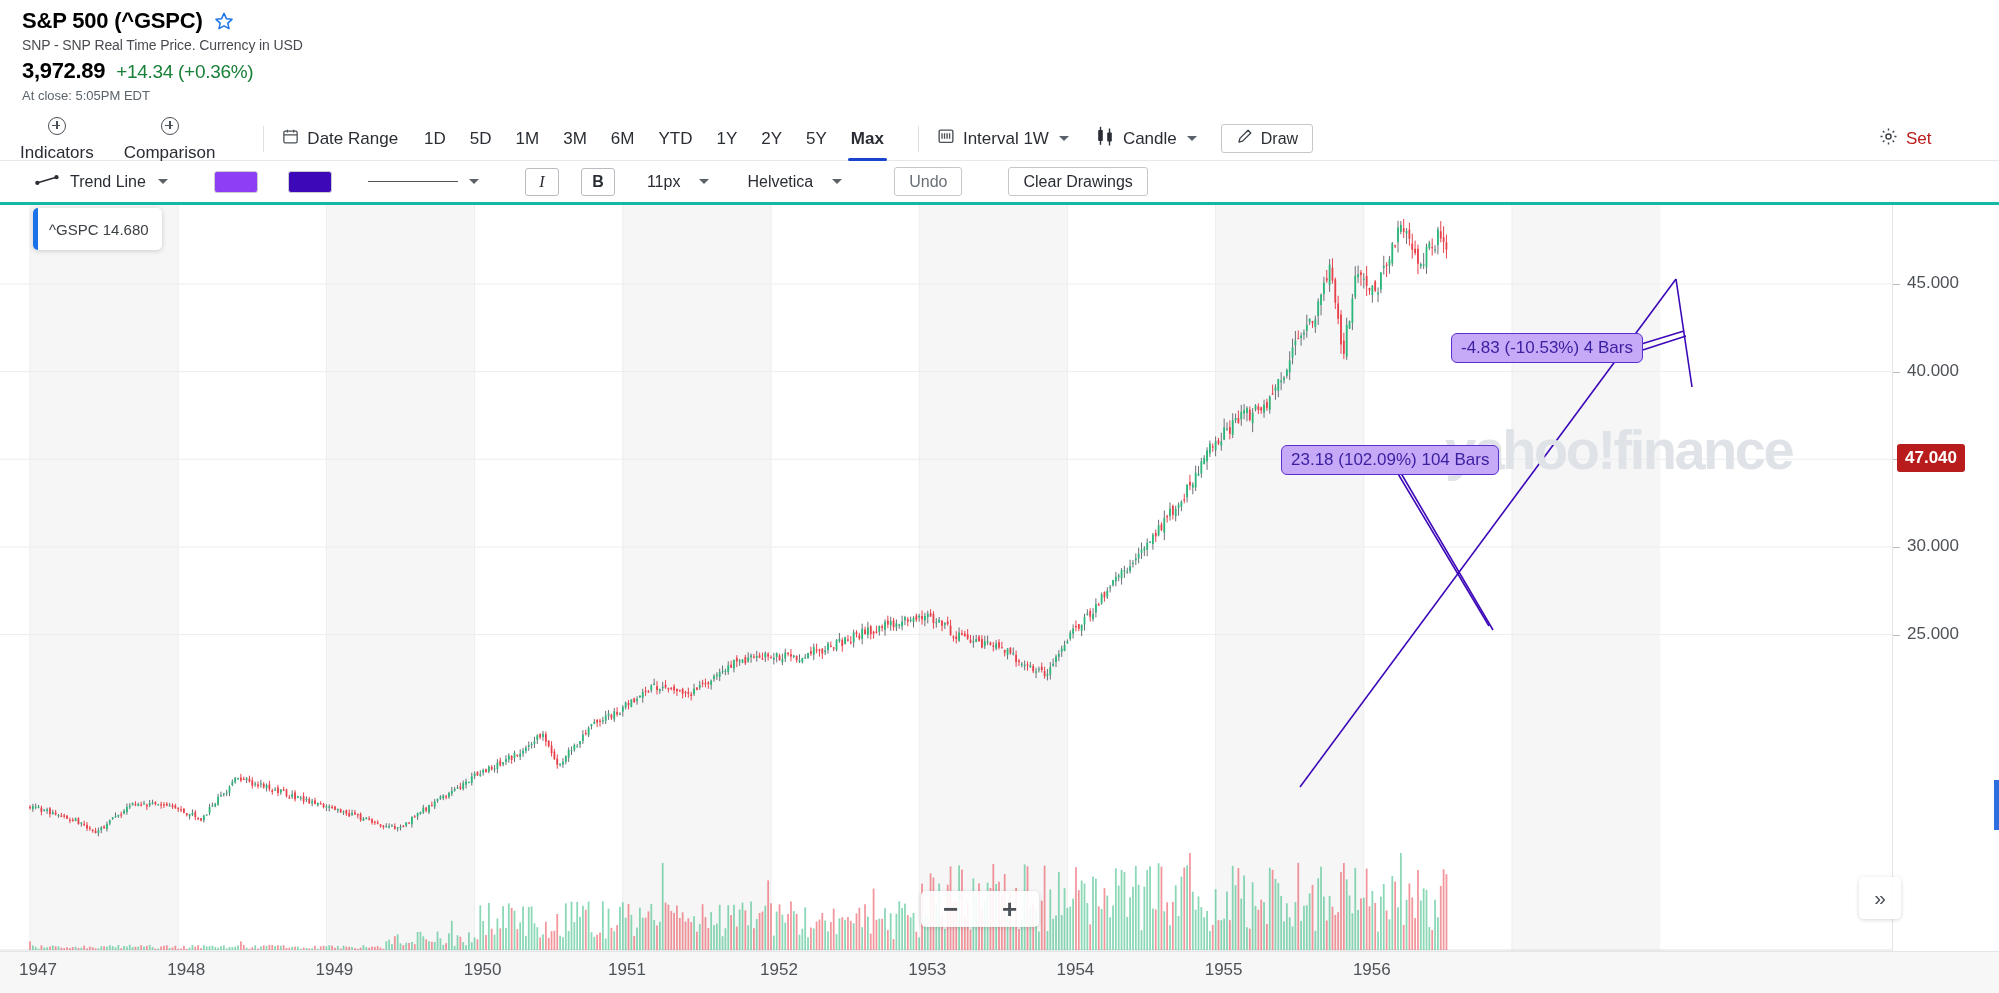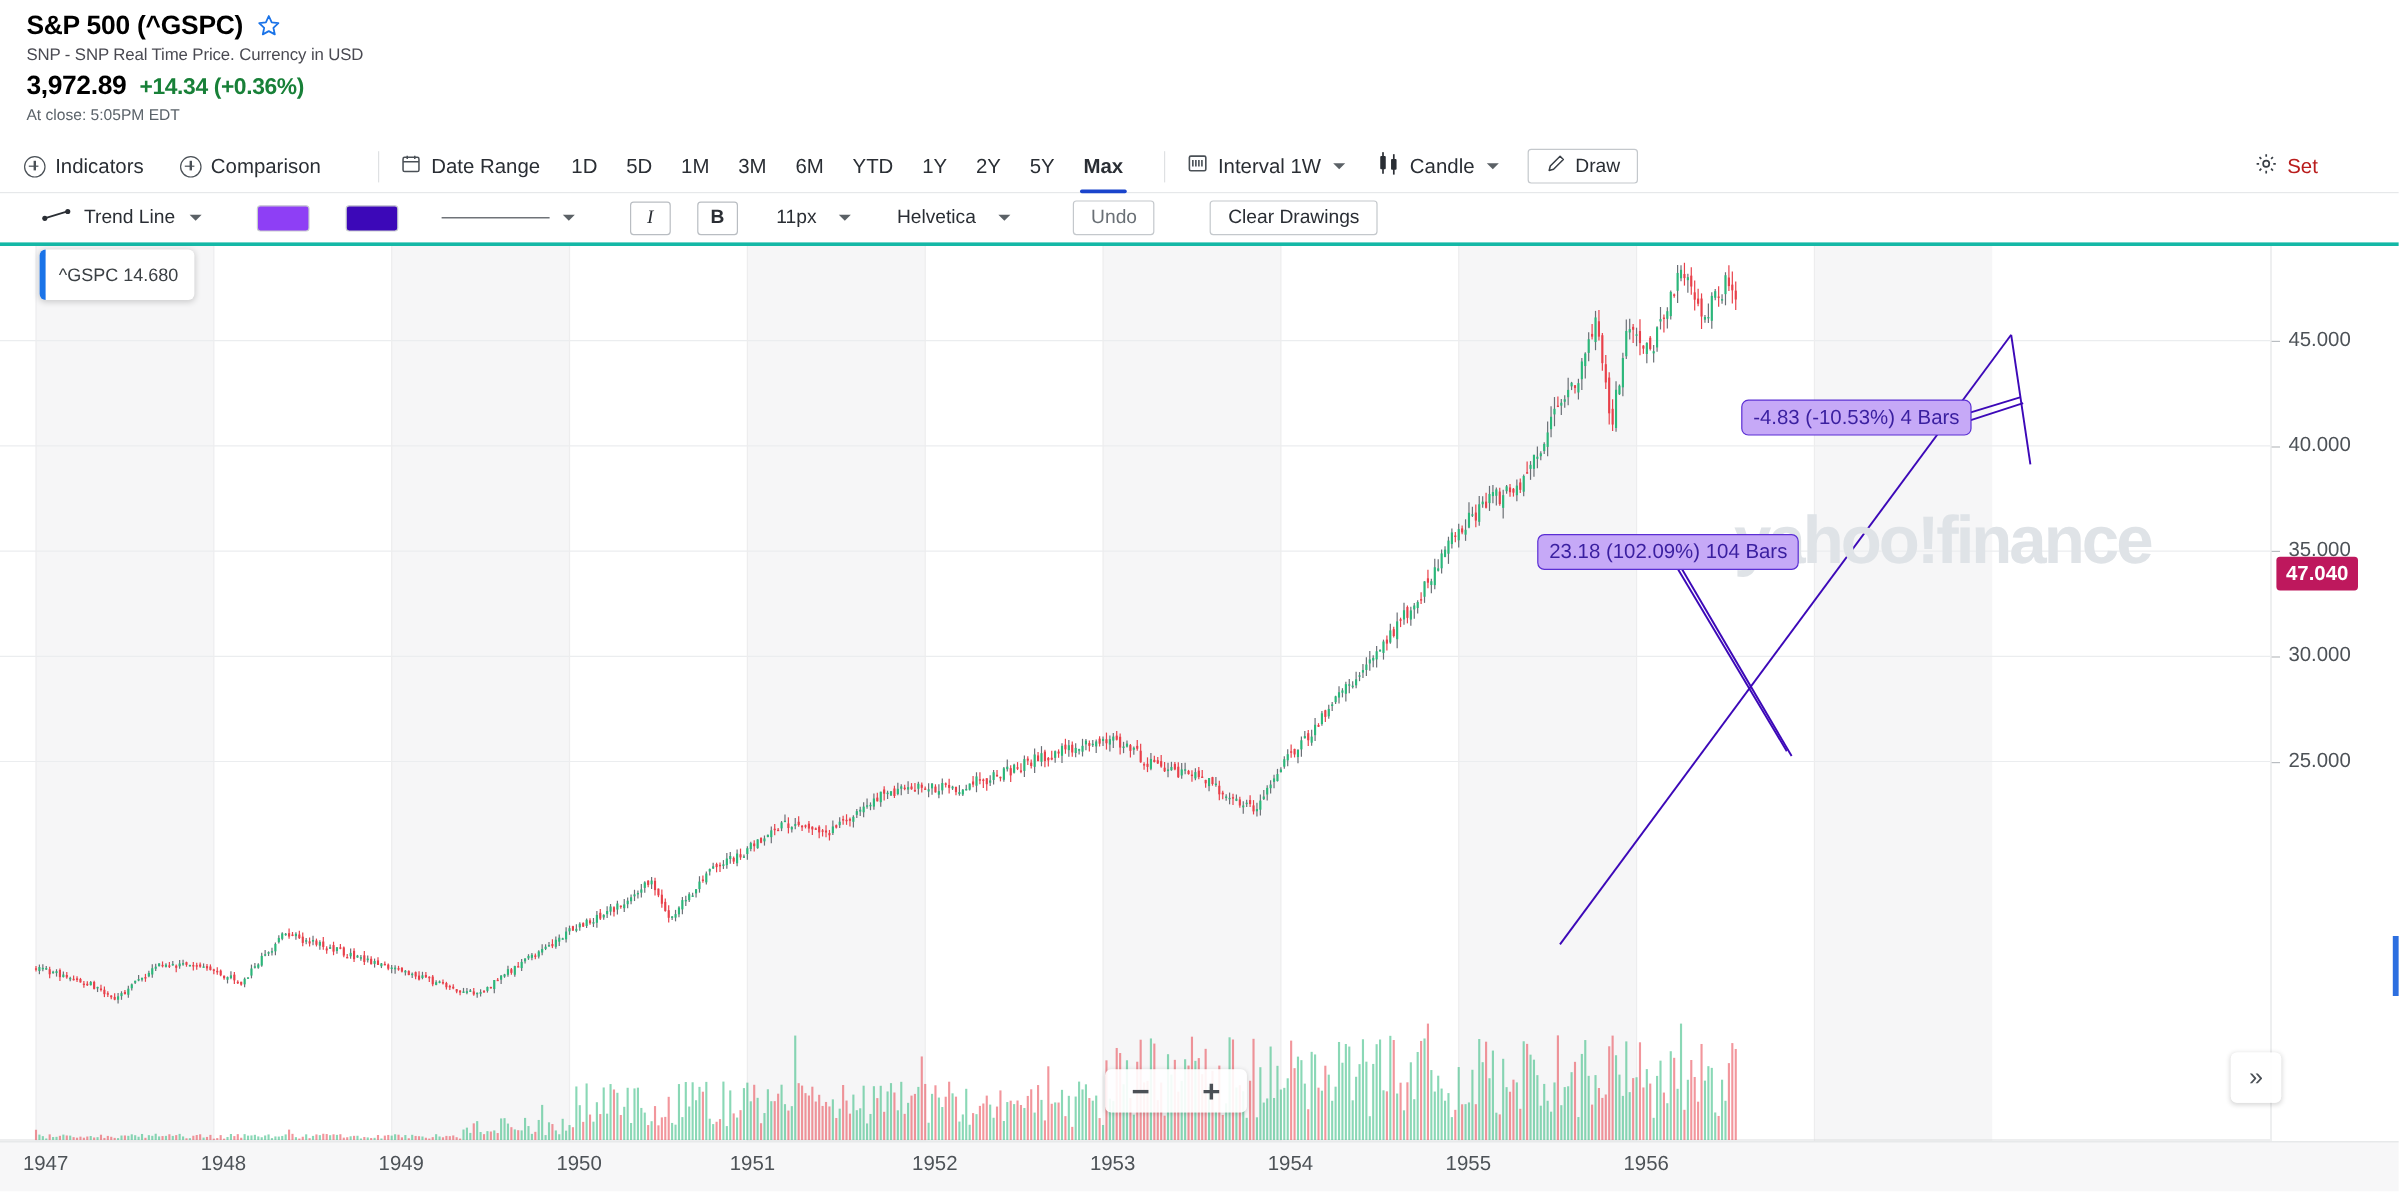--- a/index.html
+++ b/index.html
@@ -14,32 +14,32 @@
   body { position: relative; }
 
   
   #quote-header { padding: 8px 0 0 22px; }
   .sym-row { display: flex; align-items: center; gap: 11px; height: 26px; }
   .sym-title { font-size: 22px; font-weight: 700; color: #000; letter-spacing: -0.2px; }
   .star-icon { width: 20px; height: 20px; display: block; }
   .exch-line { font-size: 14px; color: #4a4a52; margin-top: 3px; letter-spacing: -0.1px; }
   .price-row { display: flex; align-items: baseline; gap: 11px; margin-top: 5px; }
   .price-main { font-size: 22px; font-weight: 700; color: #000; letter-spacing: -0.3px; }
-  .price-chg { font-size: 19px; font-weight: 700; color: #188038; letter-spacing: -0.3px; }
+  .price-chg { font-size: 19px; font-weight: 400; color: #188038; letter-spacing: -0.3px; }
   .mkt-time { font-size: 13px; color: #5b636a; margin-top: 4px; }
 
   
   #chart-toolbar {
     position: absolute; left: 0; top: 117px; width: 1999px; height: 44px;
     display: flex; align-items: center; padding-left: 20px;
     border-bottom: 1px solid #e6e8ea;
     font-size: 17px; color: #2a2e34;
   }
   .tb-item { display: flex; align-items: center; gap: 8px; cursor: pointer; height: 44px; }
-  .tb-item.plus { margin-right: 30px; }
+  .tb-item.plus { margin-right: 30px; flex-direction: column; }
   .circ-plus {
     width: 18px; height: 18px; border: 1.6px solid #4a5056; border-radius: 50%;
     position: relative; flex: 0 0 auto;
   }
   .circ-plus::before, .circ-plus::after {
     content: ""; position: absolute; background: #4a5056;
   }
   .circ-plus::before { left: 3.4px; top: 7.4px; width: 8px; height: 1.6px; }
   .circ-plus::after  { top: 3.4px; left: 7.4px; height: 8px; width: 1.6px; }
   .tb-sep { width: 1px; height: 26px; background: #dfe1e3; margin: 0 18px; flex: 0 0 auto; }
@@ -1861,21 +1861,21 @@
       <div style="position: absolute; left: 0px; width: 7px; height: 1px; background: rgb(185, 189, 193); top: 78.9041px;"></div>
       <div class="ax-lab" style="top: 155.575px;">40.000</div>
       <div style="position: absolute; left: 0px; width: 7px; height: 1px; background: rgb(185, 189, 193); top: 166.575px;"></div>
       <div class="ax-lab" style="top: 243.247px;">35.000</div>
       <div style="position: absolute; left: 0px; width: 7px; height: 1px; background: rgb(185, 189, 193); top: 254.247px;"></div>
       <div class="ax-lab" style="top: 330.918px;">30.000</div>
       <div style="position: absolute; left: 0px; width: 7px; height: 1px; background: rgb(185, 189, 193); top: 341.918px;"></div>
       <div class="ax-lab" style="top: 418.589px;">25.000</div>
       <div style="position: absolute; left: 0px; width: 7px; height: 1px; background: rgb(185, 189, 193); top: 429.589px;"></div>
     </div>
-  <div id="last-price-tag" style="background: #be185d; margin-top: 20px;">47.040</div>
+  <div id="last-price-tag" style="background: #b91c1c;">47.040</div>
 
   <div id="blue-marker"></div>
 </div>
 
 <div id="date-axis">
     <div class="date-lab" style="left: 38px;">1947</div>
     <div class="date-lab" style="left: 186.2px;">1948</div>
     <div class="date-lab" style="left: 334.4px;">1949</div>
     <div class="date-lab" style="left: 482.6px;">1950</div>
     <div class="date-lab" style="left: 627px;">1951</div>

